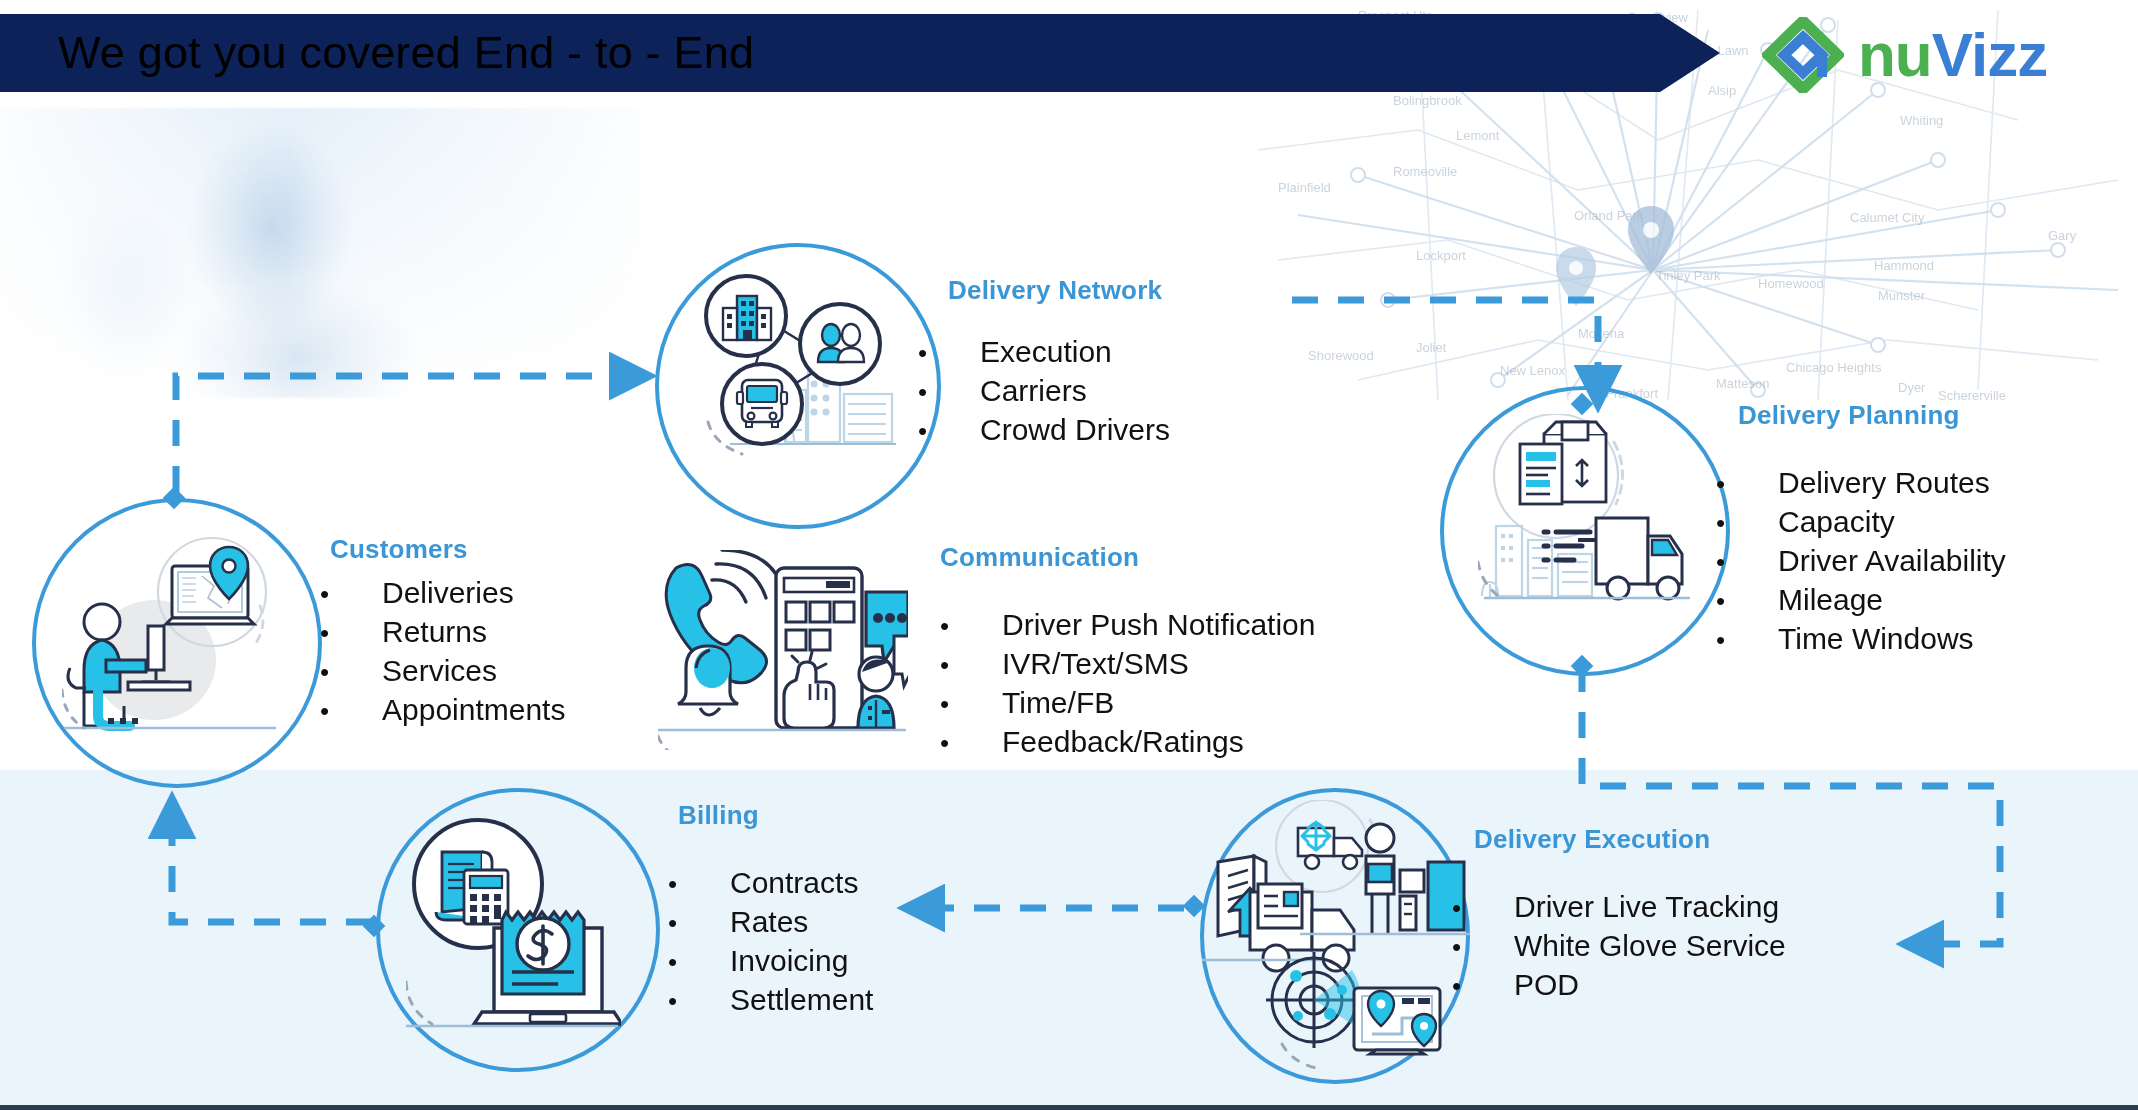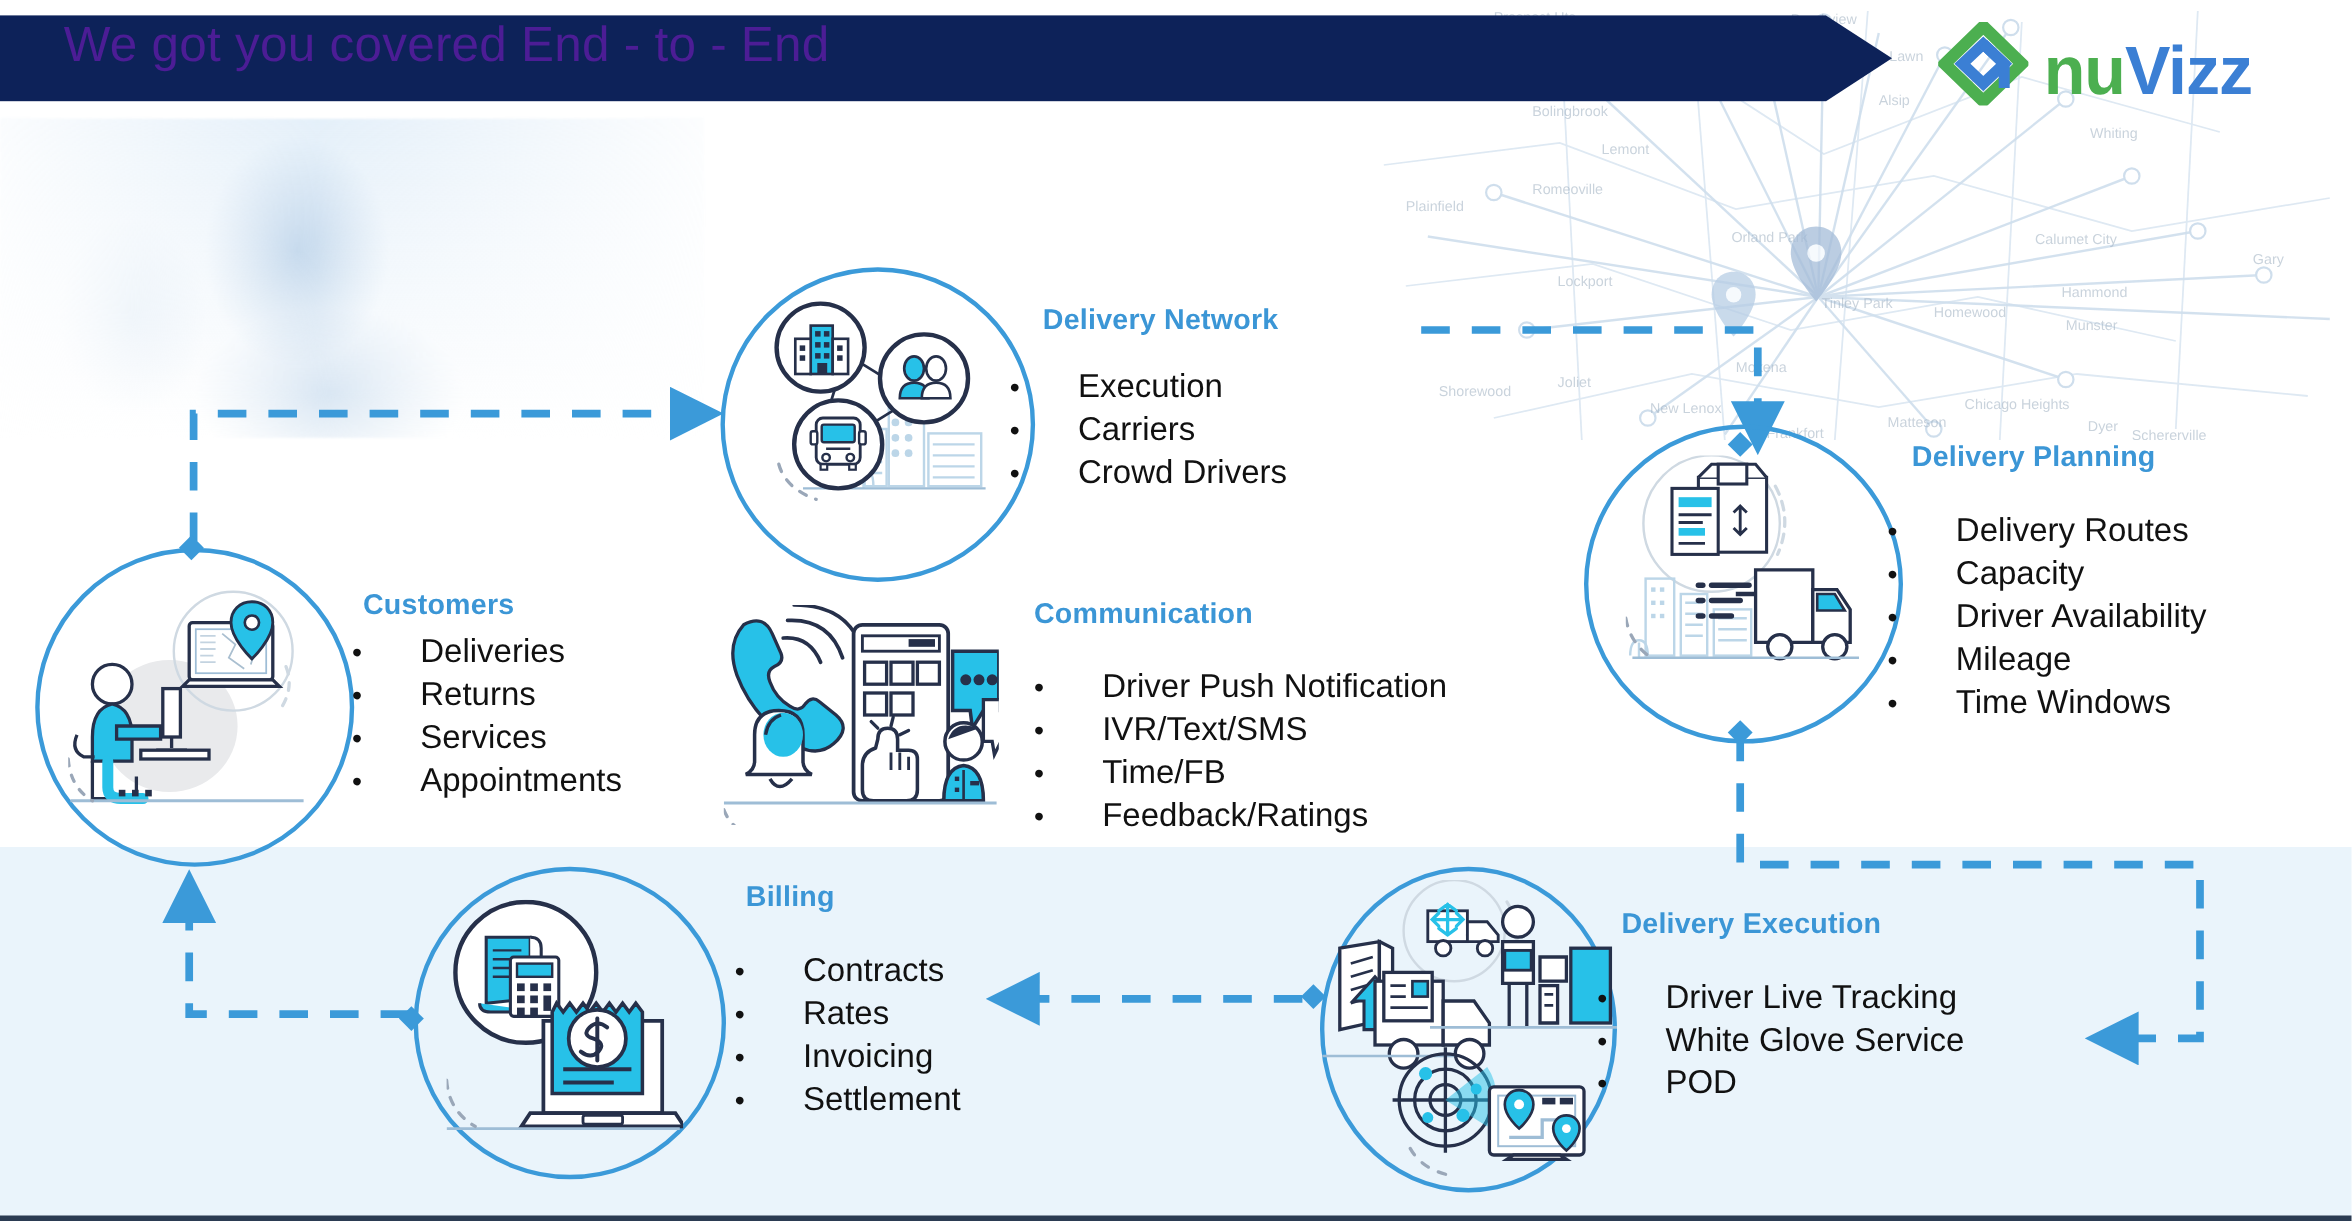--- a/index.html
+++ b/index.html
@@ -19,26 +19,26 @@
      filter:blur(1px);}
   .bg-photo::after{content:"";position:absolute;inset:0;
      background:linear-gradient(90deg, rgba(255,255,255,.85), rgba(255,255,255,.1) 45%, rgba(255,255,255,.9));}
 
   .bg-map{position:absolute;right:0;top:0px;width:900px;height:400px;opacity:.55;}
 
   
   .banner{position:absolute;left:0;top:14px;height:78px;width:1660px;background:#0d2259;}
   .banner-tip{position:absolute;left:1660px;top:14px;width:0;height:0;
      border-top:39px solid transparent;border-bottom:39px solid transparent;border-left:60px solid #0d2259;}
-  .banner-txt{position:absolute;left:58px;top:14px;height:78px;display:flex;align-items:flex-start;
-     color:#4c1d95;font-size:45px;letter-spacing:.2px;white-space:nowrap;}
+  .banner-txt{position:absolute;left:58px;top:14px;height:78px;display:flex;align-items:center;
+     color:#000000;font-size:45px;letter-spacing:.2px;white-space:nowrap;}
   .banner-txt .bold{font-weight:bold;margin-left:12px;}
 
   
-  .logo{position:absolute;left:1762px;top:14px;width:360px;height:82px;display:flex;align-items:flex-end;gap:14px;}
+  .logo{position:absolute;left:1762px;top:14px;width:360px;height:82px;display:flex;align-items:center;gap:14px;}
   .logo-text{font-size:62px;font-weight:bold;letter-spacing:-1px;line-height:1;}
   .logo-nu{color:#4caf50;}
   .logo-vizz{color:#3b7fd4;}
 
   
   .node{position:absolute;}
   .ring{position:absolute;border-radius:50%;border:4px solid #3b9ad9;background:transparent;}
   .node-dot{position:absolute;width:16px;height:16px;background:#3b9ad9;transform:rotate(45deg);}
 
   .title{position:absolute;color:#3b96d6;font-size:26px;font-weight:bold;white-space:nowrap;letter-spacing:.2px;}

